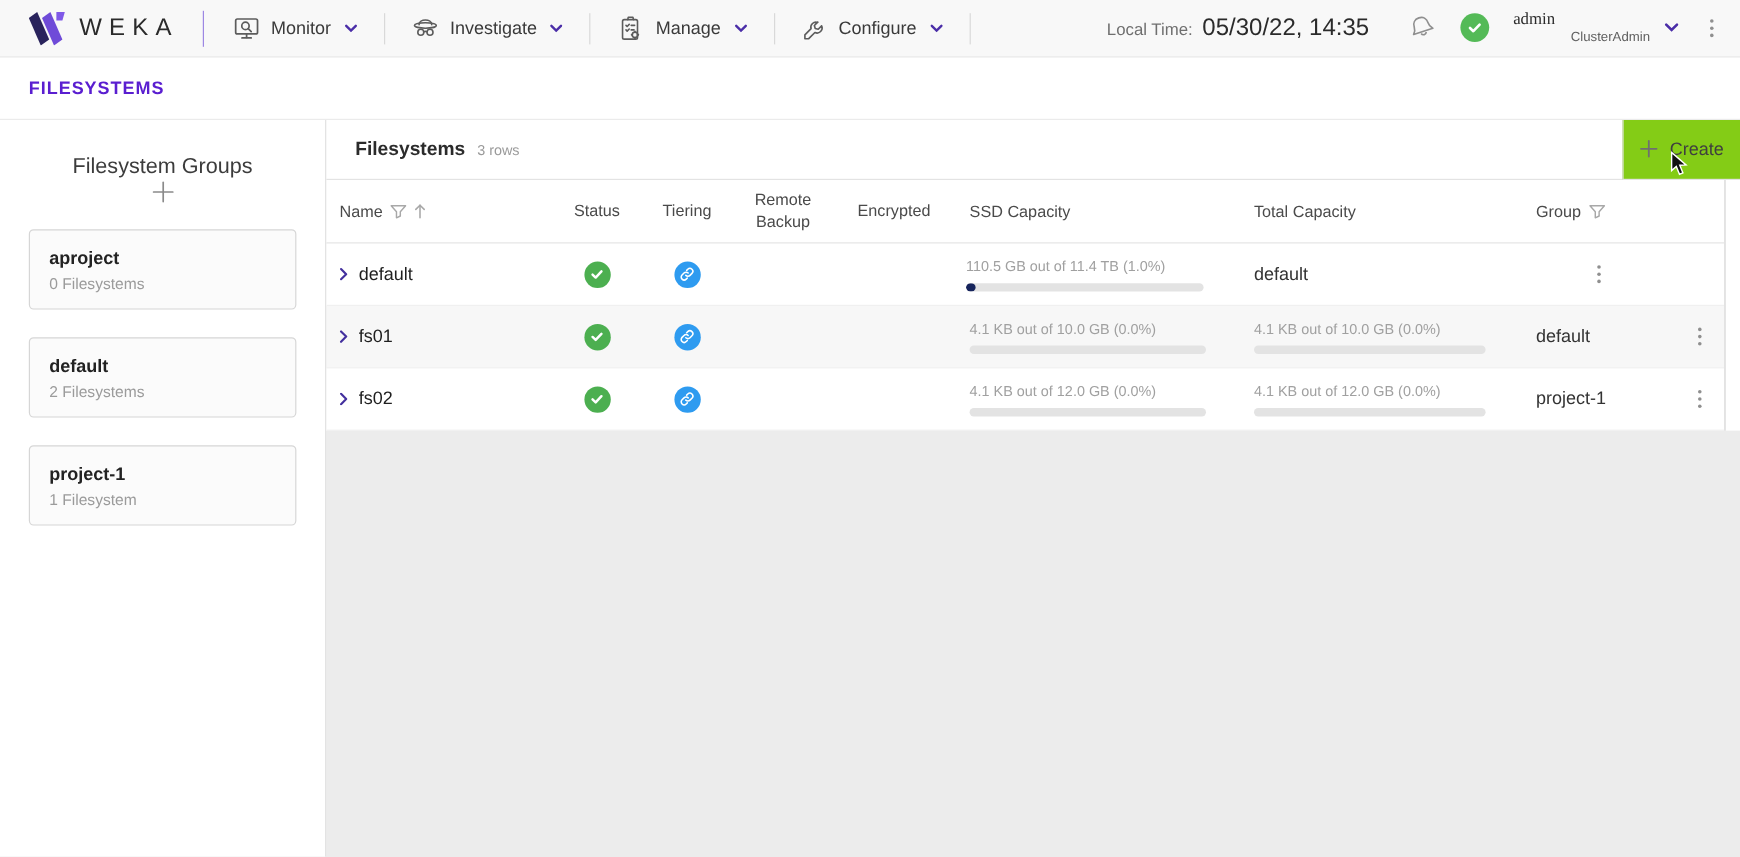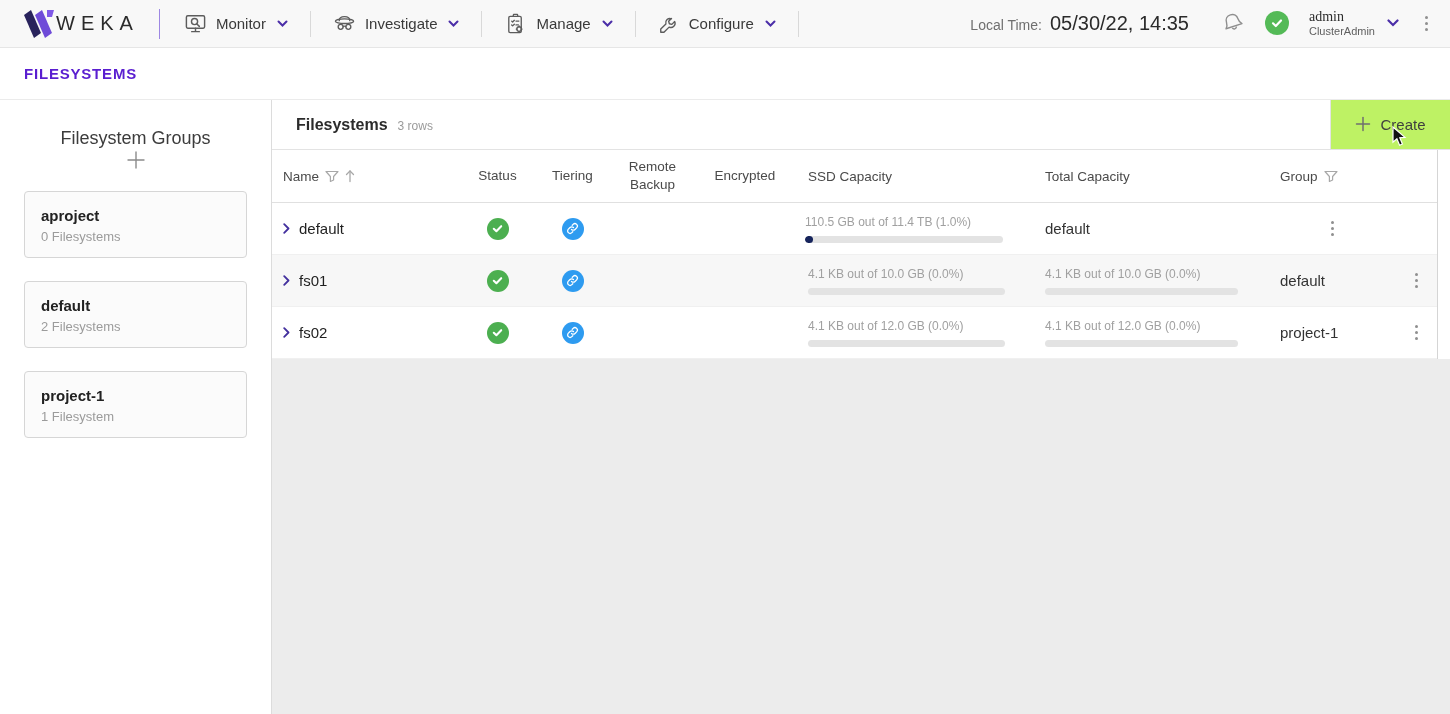--- a/index.html
+++ b/index.html
@@ -3,38 +3,38 @@
 <meta charset="utf-8">
 <style>
   * { margin:0; padding:0; box-sizing:border-box; }
   html,body { width:1450px; height:714px; }
   body { font-family:"Liberation Sans","DejaVu Sans",sans-serif; background:#ececec; color:#222; overflow:hidden; }
   .app { position:relative; width:1450px; height:714px; display:flex; flex-direction:column; }
 
   
   .topnav { height:48px; background:#f8f8f8; border-bottom:1px solid #e6e6e6; display:flex; align-items:center; justify-content:space-between; padding:0 16px 0 24px; flex:0 0 auto; }
   .nav-left { display:flex; align-items:center; height:100%; }
-  .brand { display:flex; align-items:center; cursor:pointer; }
+  .brand { display:flex; align-items:center; gap:10px; cursor:pointer; }
   .brand-text { font-size:20px; letter-spacing:6px; color:#2b2b2b; font-weight:400; }
   .vdiv { width:1px; height:26px; background:#d9d9d9; margin:0 18px; }
   .vdiv.brand-div { background:#9d87e3; height:30px; margin:0 20px; }
   .nav-item { display:flex; align-items:center; gap:9px; padding:0 4px; color:#3a3a3a; font-size:15px; cursor:pointer; }
   .nav-ic { display:flex; align-items:center; color:#5c5c5c; }
   .chev { display:flex; align-items:center; margin-left:2px; }
 
   .nav-right { display:flex; align-items:center; gap:20px; }
   .local-time { display:flex; align-items:baseline; gap:8px; margin-right:12px; }
   .lt-label { color:#6f6f6f; font-size:14px; }
   .lt-value { color:#2b2b2b; font-size:20px; }
   .bell-btn { display:flex; align-items:center; cursor:pointer; }
   .health-badge { width:24px; height:24px; border-radius:50%; background:#54ba57; display:flex; align-items:center; justify-content:center; cursor:pointer; }
   .user-block { display:flex; align-items:center; gap:10px; cursor:pointer; }
   .user-texts { display:flex; flex-direction:column; align-items:flex-start; line-height:1.15; }
   .user-name { font-size:14px; color:#2b2b2b;font-family:Liberation Serif, serif; }
-  .user-role { font-size:11px; color:#5f5f5f; }
+  .user-role { font-size:11px; color:#5f5f5f;margin-left:48px; }
   .kebab { display:flex; flex-direction:column; gap:3px; padding:4px 6px; cursor:pointer; }
   .kebab i { width:3px; height:3px; border-radius:50%; background:#8f8f8f; display:block; }
 
   
   .title-band { height:52px; background:#ffffff; border-bottom:1px solid #ebebeb; display:flex; align-items:center; padding:0 24px; flex:0 0 auto; }
   .page-title { color:#5a1ed0; font-weight:bold; font-size:15px; letter-spacing:0.8px; }
 
   
   .content { flex:1; display:flex; min-height:0; }
   .sidebar { width:272px; flex:0 0 272px; background:#ffffff; border-right:1px solid #dcdcdc; }
@@ -43,21 +43,21 @@
   .plus-btn { color:#8a8a8a; cursor:pointer; display:flex; align-items:center; }
   .group-card { margin:0 24px 23px 24px; background:#fbfbfb; border:1px solid #d6d6d6; border-radius:4px; padding:15px 16px 13px 16px; cursor:pointer; }
   .gc-name { font-size:15px; font-weight:bold; color:#222; margin-bottom:5px; }
   .gc-sub { font-size:13px; color:#9b9b9b; }
 
   .main { flex:1; display:flex; flex-direction:column; background:#ececec; min-width:0; }
   .panel-header { height:50px; background:#ffffff; border-bottom:1px solid #e3e3e3; display:flex; align-items:center; justify-content:space-between; flex:0 0 auto; }
   .ph-left { display:flex; align-items:baseline; gap:10px; padding-left:24px; }
   .panel-title { font-size:16px; font-weight:bold; color:#2b2b2b; }
   .rows-count { font-size:12px; color:#9a9a9a; }
-  .create-btn { height:50px; width:120px; background:#bef264; border:none; border-left:1px solid #e3e3e3; border-bottom:1px solid #e3e3e3; display:flex; align-items:center; justify-content:center; gap:9px; font-size:15px; color:#3f3f3f; cursor:pointer; font-family:inherit; }
+  .create-btn { height:50px; width:98px; background:#84cc16; border:none; border-left:1px solid #e3e3e3; border-bottom:1px solid #e3e3e3; display:flex; align-items:center; justify-content:center; gap:9px; font-size:15px; color:#3f3f3f; cursor:pointer; font-family:inherit; }
   .create-plus { color:#6f6f6f; display:flex; align-items:center; }
 
   .table-zone { display:flex; flex:0 0 auto; }
   .table { flex:1; min-width:0; }
   .scroll-strip { width:13px; background:#ffffff; border-left:1px solid #d5d5d5; }
 
   .cols { display:grid; grid-template-columns:188px 75px 75px 85px 100px 240px 235px 125px minmax(0,1fr); align-items:center; }
   .thead { height:53px; background:#ffffff; border-bottom:1px solid #e0e0e0; }
   .th { font-size:13.5px; color:#4a4a4a; }
   .th.c { text-align:center; line-height:1.3; }

